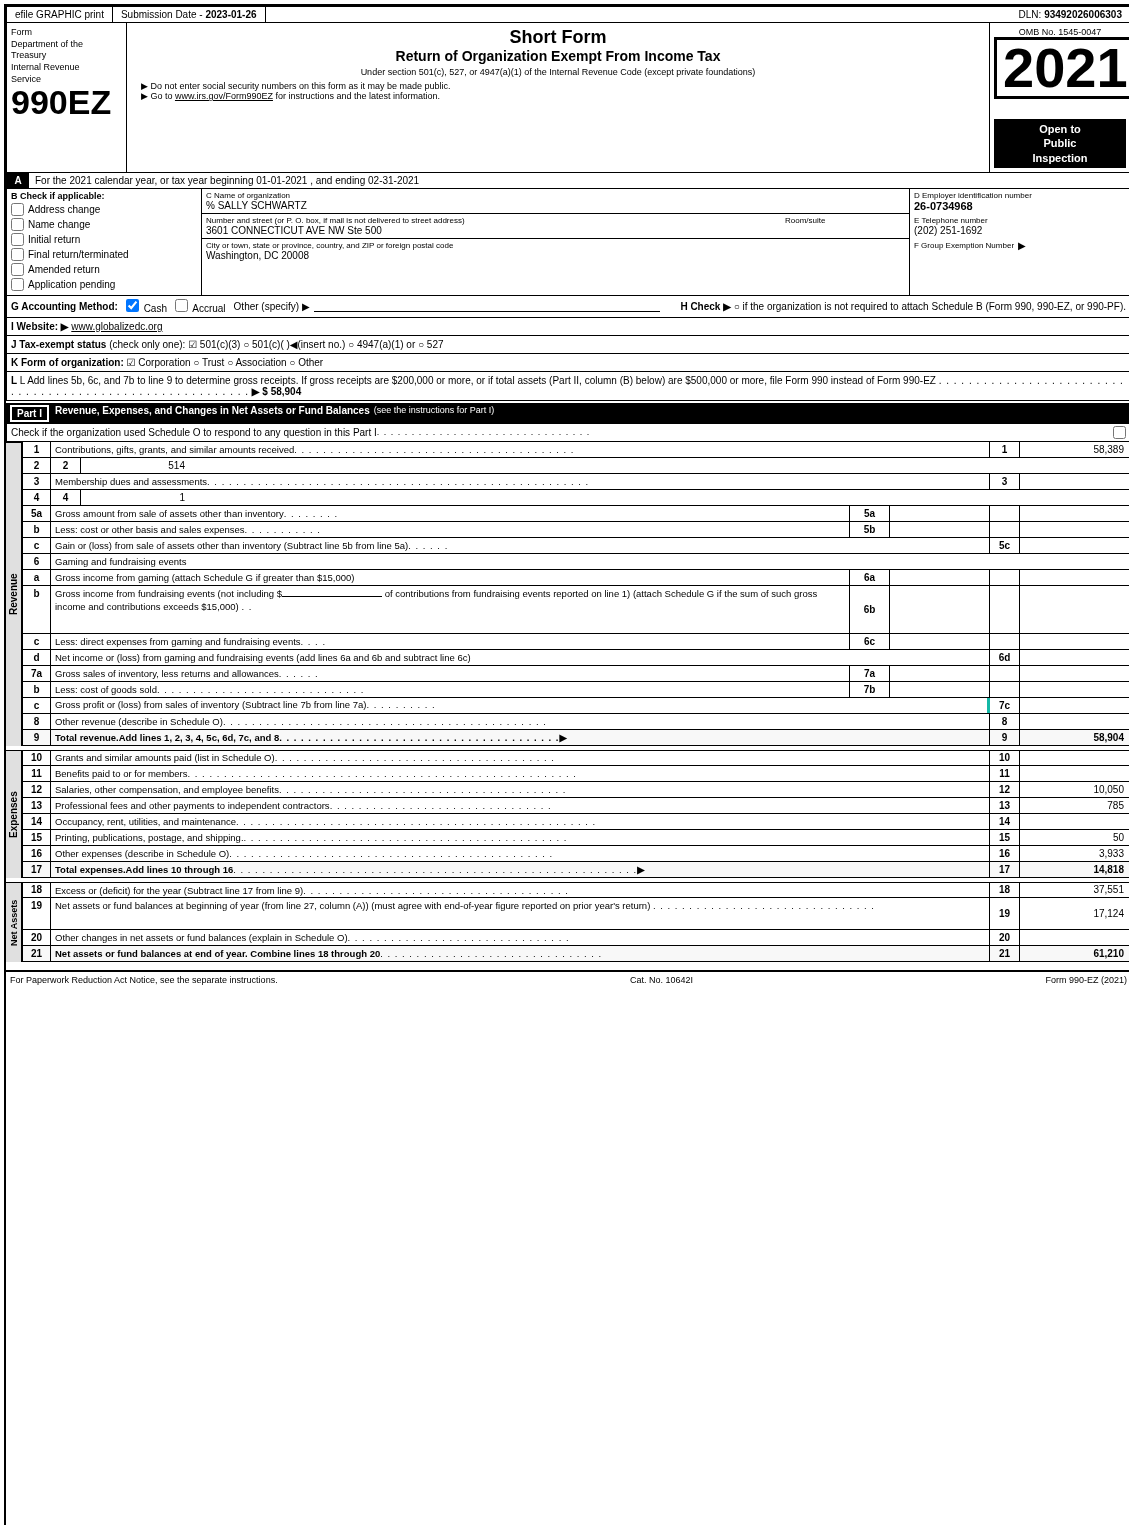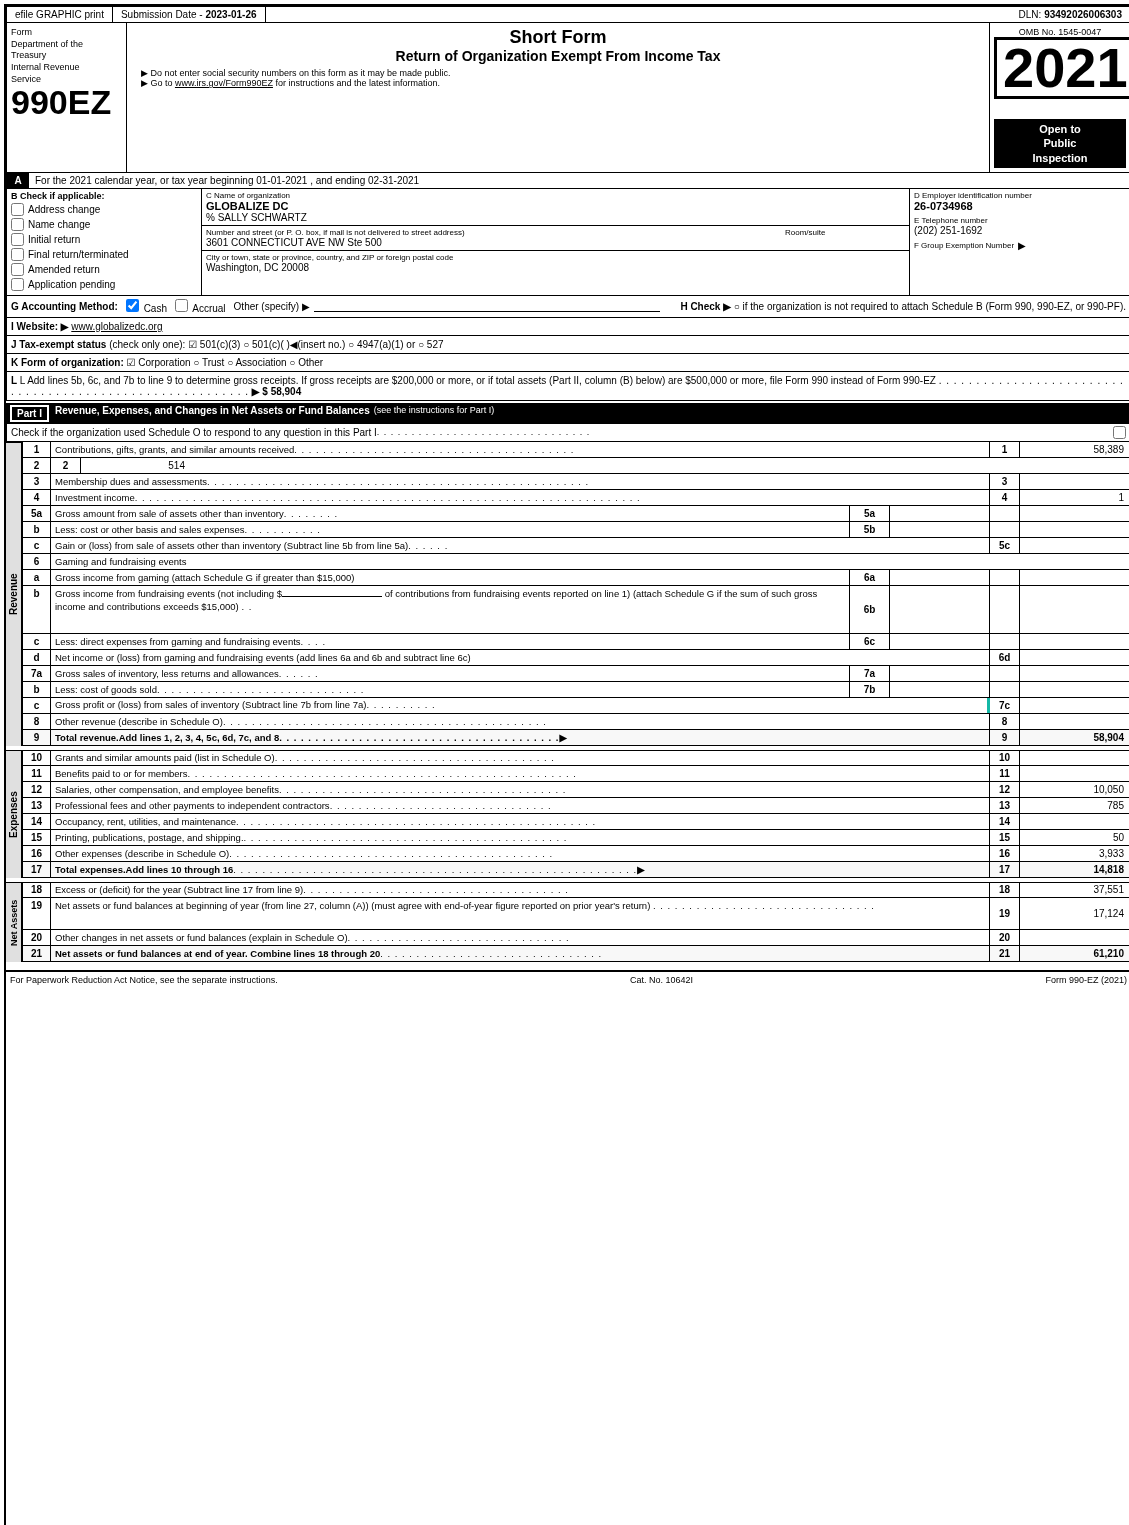--- a/index.html
+++ b/index.html
@@ -40,20 +40,21 @@
         <span>Treasury</span><br>
         <span>Internal Revenue</span><br>
         <span>Service</span>
       </div>
       <div style="font-size:34px; font-weight:bold; line-height:1;">990EZ</div>
     </div>
 
     <div style="flex:1; text-align:center; padding:4px; border-right:1px solid #000;">
       <div style="font-size:18px; font-weight:bold;">Short Form</div>
       <div style="font-size:14px; font-weight:bold;">Return of Organization Exempt From Income Tax</div>
+      <div style="font-size:9px; margin-top:3px;">Under section 501(c), 527, or 4947(a)(1) of the Internal Revenue Code (except private foundations)</div>
       <div style="font-size:9px; margin-top:4px; text-align:left; padding-left:10px;">
         <span>▶ Do not enter social security numbers on this form as it may be made public.</span>
       </div>
       <div style="font-size:9px; text-align:left; padding-left:10px;">
         <span>▶ Go to </span><span style="text-decoration:underline;">www.irs.gov/Form990EZ</span><span> for instructions and the latest information.</span>
       </div>
     </div>
 
     <div style="width:140px; text-align:center; padding:4px;">
       <div style="font-size:9px;">OMB No. 1545-0047</div>
@@ -97,21 +98,20 @@
       </div>
       <div style="display:flex; align-items:center; margin:2px 0;">
         <input type="checkbox" style="margin-right: 4px;">
         <span>Application pending</span>
       </div>
     </div>
 
     <div style="flex:1; border-right:1px solid #000;">
       <div style="border-bottom:1px solid #000; padding:2px 4px;">
         <div style="font-size:8px;">C Name of organization</div>
-        <div style="font-size:11px; font-weight:bold;">GLOBALIZE DC</div>
         <div style="font-size:10px;">% SALLY SCHWARTZ</div>
       </div>
       <div style="border-bottom:1px solid #000; padding:2px 4px; display:flex;">
         <div style="flex:1;">
           <div style="font-size:8px;">Number and street (or P. O. box, if mail is not delivered to street address)</div>
           <div style="font-size:10px;">3601 CONNECTICUT AVE NW Ste 500</div>
         </div>
         <div style="width:120px; margin-left:4px;">
           <div style="font-size:8px;">Room/suite</div>
           <div style="font-size:10px;"></div>
@@ -208,21 +208,20 @@
 
       <div style="display:flex; border:1px solid #000; border-top:none; min-height:16px;">
         <div style="width:28px; border-right:1px solid #000; padding:1px 3px; font-weight:bold; font-size:10px; display:flex; align-items:center; justify-content:center;">3</div>
         <div style="flex:1; padding:1px 4px; font-size:9.5px; display:flex; align-items:center; border-right:1px solid #000;">Membership dues and assessments <span style="letter-spacing:1px;"> . . . . . . . . . . . . . . . . . . . . . . . . . . . . . . . . . . . . . . . . . . . . . . . . . . . . .</span></div>
         <div style="width:30px; border-right:1px solid #000; padding:1px 3px; font-size:10px; display:flex; align-items:center; justify-content:center; font-weight:bold;">3</div>
         <div style="width:110px; padding:1px 6px; font-size:10px; display:flex; align-items:center; justify-content:flex-end;"></div>
       </div>
 
       <div style="display:flex; border:1px solid #000; border-top:none; min-height:16px;">
         <div style="width:28px; border-right:1px solid #000; padding:1px 3px; font-weight:bold; font-size:10px; display:flex; align-items:center; justify-content:center;">4</div>
-        <div style="flex:1; padding:1px 4px; font-size:9.5px; display:flex; align-items:center; border-right:1px solid #000;">Investment income <span style="letter-spacing:1px;"> . . . . . . . . . . . . . . . . . . . . . . . . . . . . . . . . . . . . . . . . . . . . . . . . . . . . . . . . . . . . . . . . . . . . . .</span></div>
         <div style="width:30px; border-right:1px solid #000; padding:1px 3px; font-size:10px; display:flex; align-items:center; justify-content:center; font-weight:bold;">4</div>
         <div style="width:110px; padding:1px 6px; font-size:10px; display:flex; align-items:center; justify-content:flex-end;">1</div>
       </div>
 
       <div style="display:flex; border:1px solid #000; border-top:none; min-height:16px;">
         <div style="width:28px; border-right:1px solid #000; padding:1px 3px; font-weight:bold; font-size:10px; display:flex; align-items:center; justify-content:center;">5a</div>
         <div style="flex:1; padding:1px 4px; font-size:9.5px; display:flex; align-items:center; border-right:1px solid #000;">Gross amount from sale of assets other than inventory <span style="letter-spacing:1px;"> . . . . . . . .</span></div>
         <div style="width:40px; border-right:1px solid #000; padding:1px 3px; font-size:10px; display:flex; align-items:center; justify-content:center; font-weight:bold;">5a</div>
         <div style="width:100px; border-right:1px solid #000; display:flex; align-items:center;"></div>
         <div style="width:30px; border-right:1px solid #000;"></div>
@@ -390,21 +389,21 @@
 
     </div>
   </div>
 
   <div style="display:flex; margin-top:4px;">
     <div style="writing-mode:vertical-rl; transform:rotate(180deg); font-size:9px; font-weight:bold; background:#e0e0e0; border:1px solid #000; border-right:none; border-top:none; display:flex; align-items:center; justify-content:center; padding:2px 1px; width:16px;">Net Assets</div>
     <div style="flex:1;">
 
       <div style="display:flex; border:1px solid #000; min-height:16px;">
         <div style="width:28px; border-right:1px solid #000; padding:1px 3px; font-weight:bold; font-size:10px; display:flex; align-items:center; justify-content:center;">18</div>
-        <div style="flex:1; padding:1px 4px; font-size:9.5px; display:flex; align-items:center; border-right:1px solid #000;">Excess or (deficit) for the year (Subtract line 17 from line 9) <span style="letter-spacing:1px;"> . . . . . . . . . . . . . . . . . . . . . . . . . . . . . . . . . . . . .</span></div>
+        <div style="flex:1; padding:1px 4px; font-size:9.5px; display:flex; align-items:flex-end; border-right:1px solid #000;">Excess or (deficit) for the year (Subtract line 17 from line 9) <span style="letter-spacing:1px;"> . . . . . . . . . . . . . . . . . . . . . . . . . . . . . . . . . . . . .</span></div>
         <div style="width:30px; border-right:1px solid #000; padding:1px 3px; font-size:10px; display:flex; align-items:center; justify-content:center; font-weight:bold;">18</div>
         <div style="width:110px; padding:1px 6px; font-size:10px; display:flex; align-items:center; justify-content:flex-end;">37,551</div>
       </div>
 
       <div style="display:flex; border:1px solid #000; border-top:none; min-height:32px;">
         <div style="width:28px; border-right:1px solid #000; padding:1px 3px; font-weight:bold; font-size:10px; display:flex; align-items:flex-start; justify-content:center; padding-top:2px;">19</div>
         <div style="flex:1; padding:1px 4px; font-size:9.5px; border-right:1px solid #000; line-height:1.4;">Net assets or fund balances at beginning of year (from line 27, column (A)) (must agree with end-of-year figure reported on prior year's return) <span style="letter-spacing:1px;"> . . . . . . . . . . . . . . . . . . . . . . . . . . . . . . .</span></div>
         <div style="width:30px; border-right:1px solid #000; padding:1px 3px; font-size:10px; display:flex; align-items:center; justify-content:center; font-weight:bold;">19</div>
         <div style="width:110px; padding:1px 6px; font-size:10px; display:flex; align-items:center; justify-content:flex-end;">17,124</div>
       </div>

